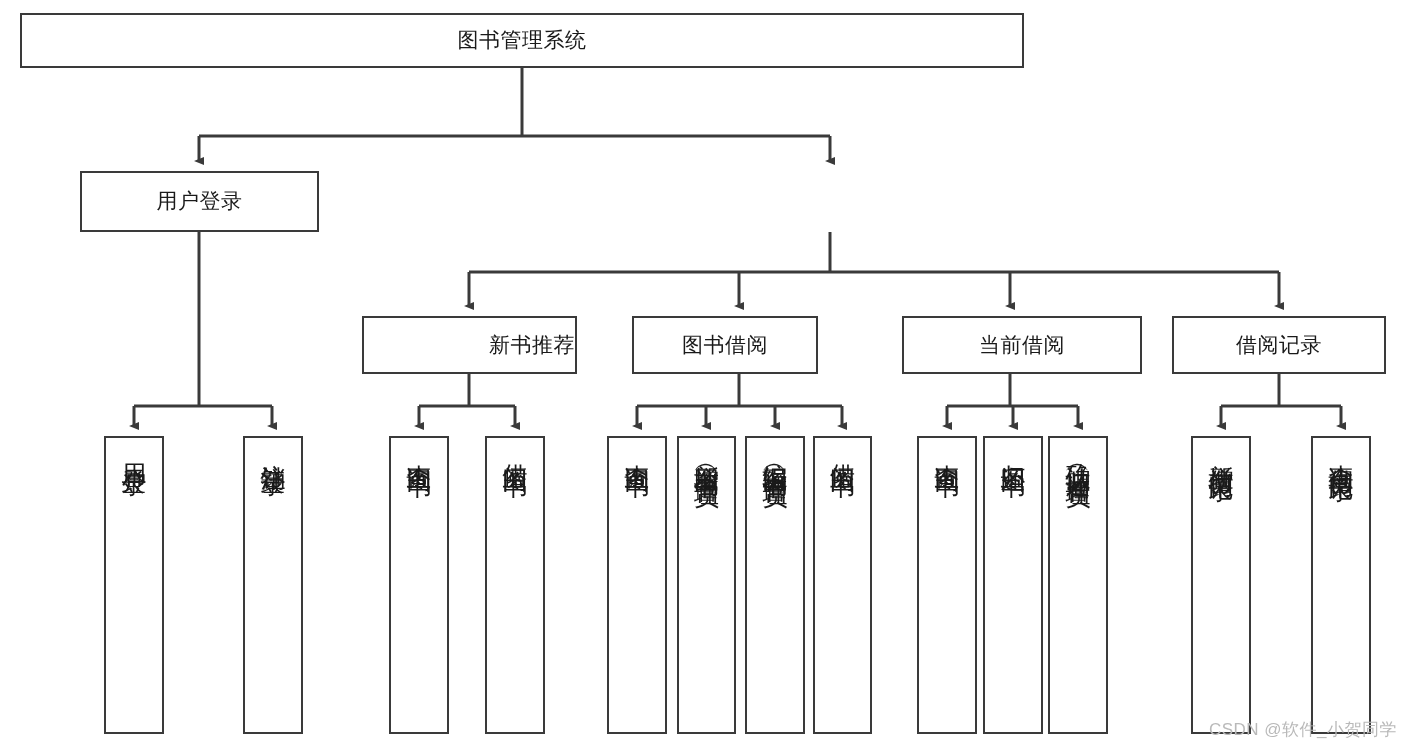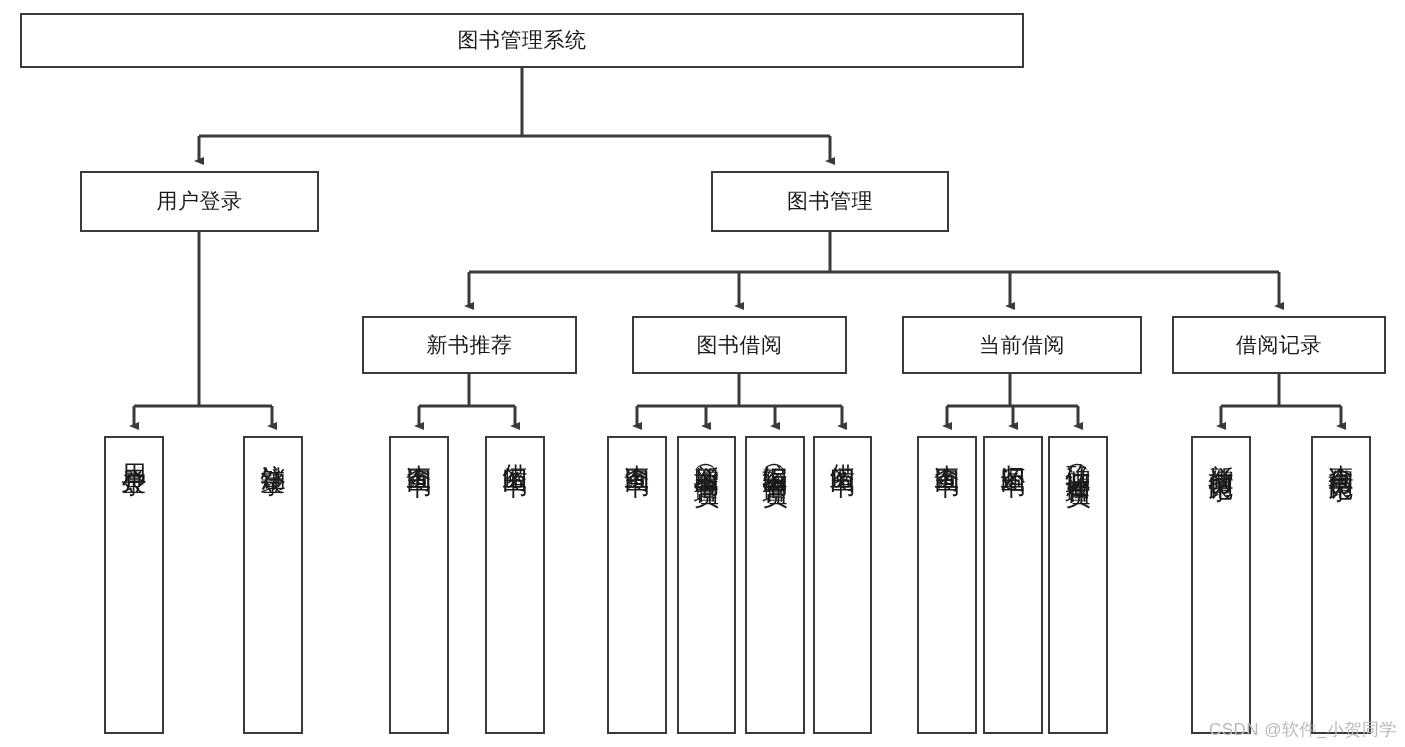--- a/index.html
+++ b/index.html
@@ -128,28 +128,25 @@
     </g>
   </svg>
 
   <div class="node horizontal" style="left:20px; top:13px; width:1004px; height:55px;">
     <span class="label">图书管理系统</span>
   </div>
 
   <div class="node horizontal" style="left:80px; top:171px; width:239px; height:61px;">
     <span class="label">用户登录</span>
   </div>
-  <div class="node horizontal" style="left:711px; top:171px; width:238px; height:61px;">
-    <span class="label">图书管理</span>
-  </div>
-
-  <div class="node horizontal" style="left:362px; top:316px; width:215px; height:58px;">
+
+  <div class="node horizontal" style="left:362px; top:316px; width:215px; height:58px;justify-content:flex-end;">
     <span class="label">新书推荐</span>
   </div>
-  <div class="node horizontal" style="left:632px; top:316px; width:215px; height:58px;">
+  <div class="node horizontal" style="left:632px; top:316px; width:186px; height:58px;">
     <span class="label">图书借阅</span>
   </div>
   <div class="node horizontal" style="left:902px; top:316px; width:240px; height:58px;">
     <span class="label">当前借阅</span>
   </div>
   <div class="node horizontal" style="left:1172px; top:316px; width:214px; height:58px;">
     <span class="label">借阅记录</span>
   </div>
 
   <div class="node vertical" style="left:104px; top:436px; width:60px; height:298px;">

